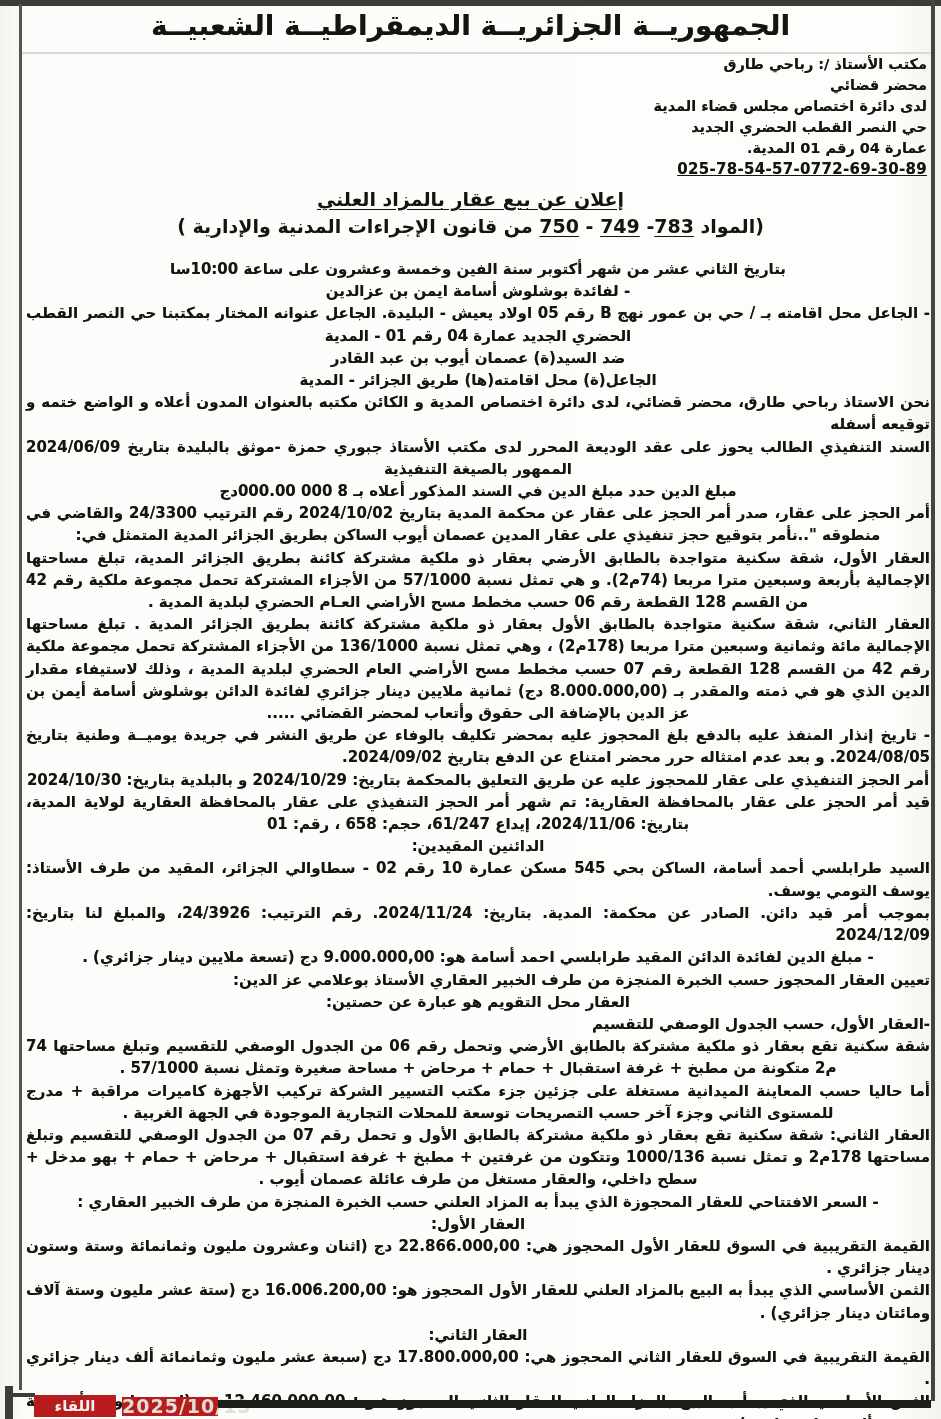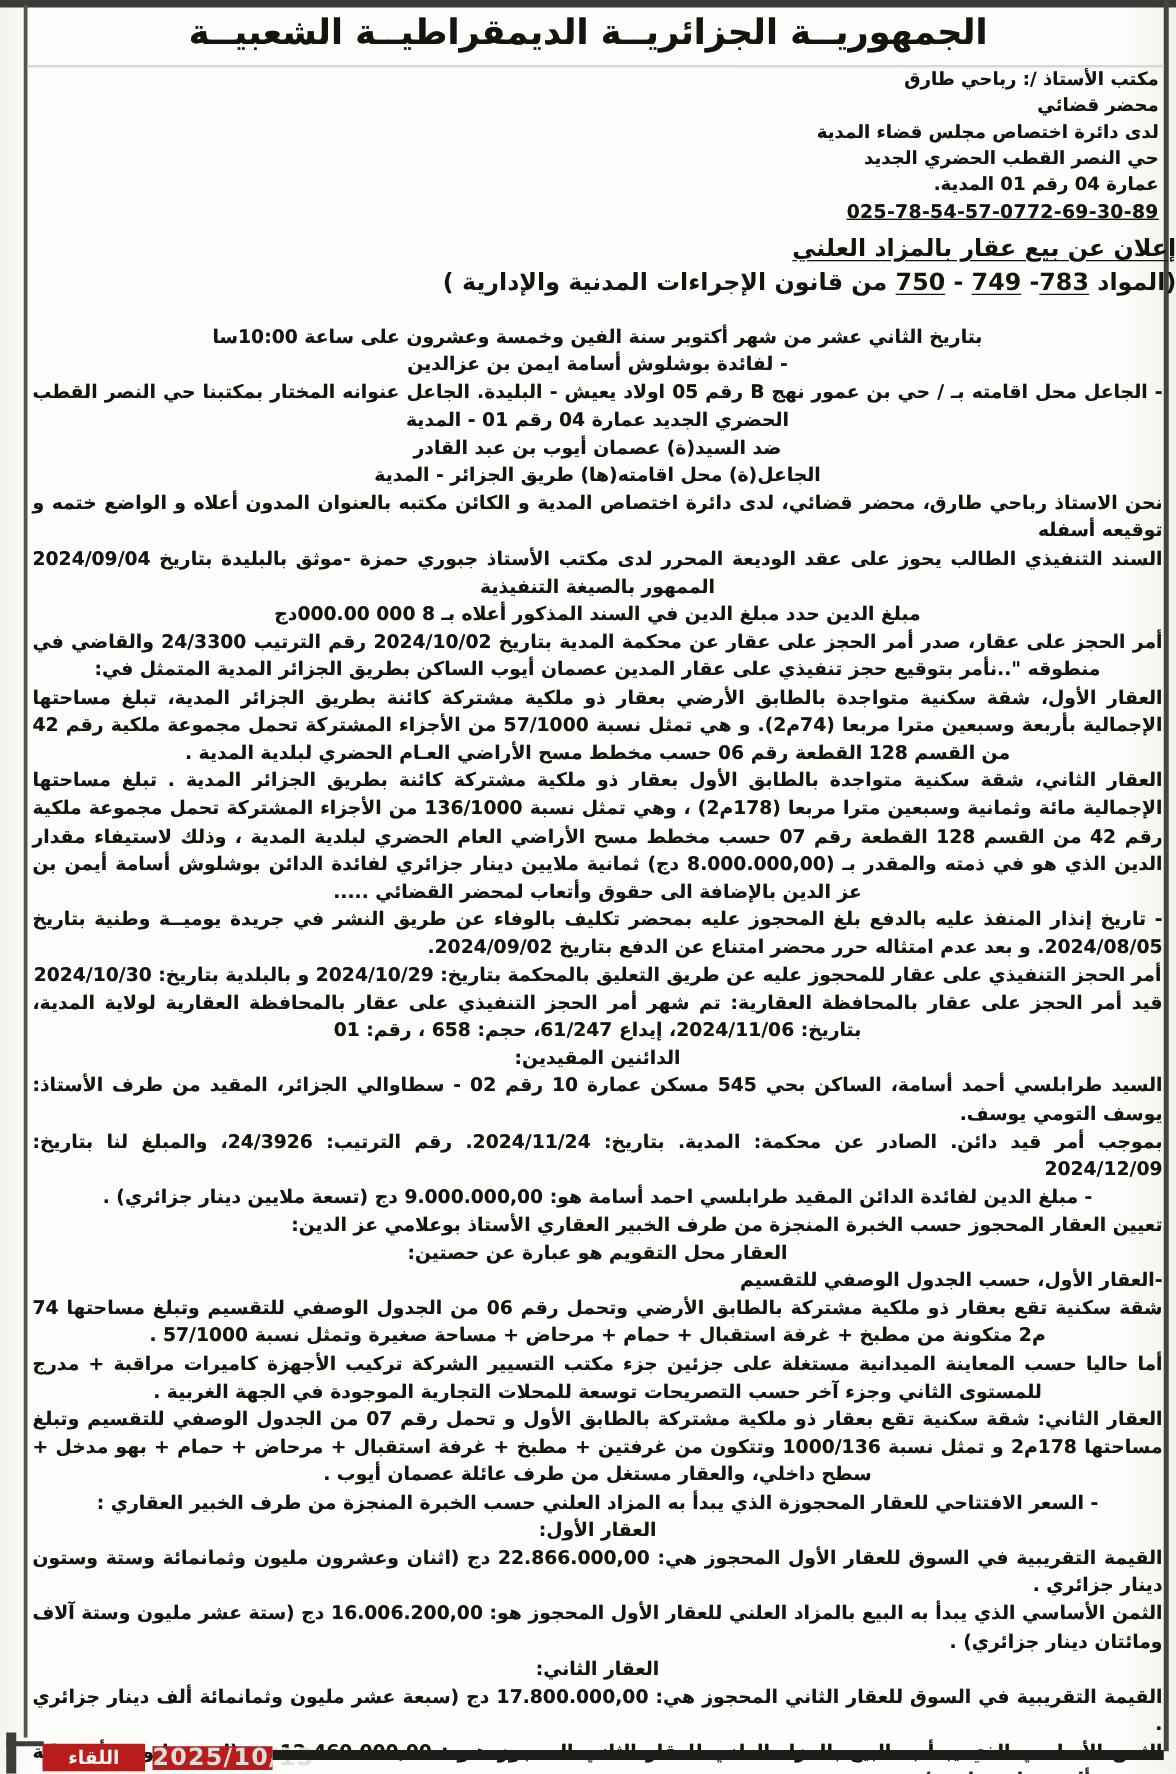--- a/index.html
+++ b/index.html
@@ -16,21 +16,21 @@
   .title-rule{position:absolute;left:22px;top:52px;width:909px;height:2px;background:#d7d9d4;}
   .republic{
     position:absolute;left:0;top:9px;width:100%;text-align:center;
     font-size:28px;letter-spacing:.5px;text-shadow:0 0 .5px rgba(0,0,0,.6);
   }
   .office{
     position:absolute;top:54px;right:14px;text-align:right;
     font-size:14.5px;line-height:21px;text-shadow:0 0 .4px rgba(0,0,0,.5);
   }
   .office .phone{direction:ltr;unicode-bidi:embed;font-size:15px;letter-spacing:.3px;text-decoration:underline;}
-  .notice-title{position:absolute;left:0;top:186px;width:100%;line-height:27px;}
+  .notice-title{position:absolute;left:0;top:186px;width:100%;text-align:center;line-height:27px;}
   .nt1{font-size:19px;text-decoration:underline;text-underline-offset:3px;}
   .nt2{font-size:19px;}
   .nt2 .u{text-decoration:underline;text-underline-offset:3px;}
   .body-text{
     position:absolute;top:258px;right:11px;left:26px;
     font-size:15px;line-height:22.2px;text-shadow:0 0 .4px rgba(0,0,0,.45);
   }
   .body-text p{margin:0;}
   .r{text-align:center;}
   .c{text-align:right;}
@@ -72,21 +72,21 @@
     <div class="nt2"><span>(المواد </span><span class="u">783</span><span>- </span><span class="u">749</span><span> - </span><span class="u">750</span><span> من قانون الإجراءات المدنية والإدارية )</span></div>
   </div>
 
   <div class="body-text">
     <p class="r">بتاريخ الثاني عشر من شهر أكتوبر سنة الفين وخمسة وعشرون على ساعة 10:00سا</p>
     <p class="r">- لفائدة بوشلوش أسامة ايمن بن عزالدين</p>
     <p class="j">- الجاعل محل اقامته بـ / حي بن عمور نهج B رقم 05 اولاد يعيش - البليدة. الجاعل عنوانه المختار بمكتبنا حي النصر القطب الحضري الجديد عمارة 04 رقم 01 - المدية</p>
     <p class="r">ضد السيد(ة) عصمان أيوب بن عبد القادر</p>
     <p class="r">الجاعل(ة) محل اقامته(ها) طريق الجزائر - المدية</p>
     <p class="jr">نحن الاستاذ رباحي طارق، محضر قضائي، لدى دائرة اختصاص المدية و الكائن مكتبه بالعنوان المدون أعلاه و الواضع ختمه و توقيعه أسفله</p>
-    <p class="j">السند التنفيذي الطالب يحوز على عقد الوديعة المحرر لدى مكتب الأستاذ جبوري حمزة -موثق بالبليدة بتاريخ 2024/09/04 الممهور بالصيغة التنفيذية</p>
+    <p class="j">السند التنفيذي الطالب يحوز على عقد الوديعة المحرر لدى مكتب الأستاذ جبوري حمزة -موثق بالبليدة بتاريخ 2024/06/09 الممهور بالصيغة التنفيذية</p>
     <p class="r">مبلغ الدين حدد مبلغ الدين في السند المذكور أعلاه بـ 8 000 000.00دج</p>
     <p class="j">أمر الحجز على عقار، صدر أمر الحجز على عقار عن محكمة المدية بتاريخ 2024/10/02 رقم الترتيب 24/3300 والقاضي في منطوقه "..نأمر بتوقيع حجز تنفيذي على عقار المدين عصمان أيوب الساكن بطريق الجزائر المدية المتمثل في:</p>
     <p class="j">العقار الأول، شقة سكنية متواجدة بالطابق الأرضي بعقار ذو ملكية مشتركة كائنة بطريق الجزائر المدية، تبلغ مساحتها الإجمالية بأربعة وسبعين مترا مربعا (74م2). و هي تمثل نسبة 57/1000 من الأجزاء المشتركة تحمل مجموعة ملكية رقم 42 من القسم 128 القطعة رقم 06 حسب مخطط مسح الأراضي العـام الحضري لبلدية المدية .</p>
     <p class="j">العقار الثاني، شقة سكنية متواجدة بالطابق الأول بعقار ذو ملكية مشتركة كائنة بطريق الجزائر المدية . تبلغ مساحتها الإجمالية مائة وثمانية وسبعين مترا مربعا (178م2) ، وهي تمثل نسبة 136/1000 من الأجزاء المشتركة تحمل مجموعة ملكية رقم 42 من القسم 128 القطعة رقم 07 حسب مخطط مسح الأراضي العام الحضري لبلدية المدية ، وذلك لاستيفاء مقدار الدين الذي هو في ذمته والمقدر بـ (8.000.000,00 دج) ثمانية ملايين دينار جزائري لفائدة الدائن بوشلوش أسامة أيمن بن عز الدين بالإضافة الى حقوق وأتعاب لمحضر القضائي .....</p>
     <p class="jr">- تاريخ إنذار المنفذ عليه بالدفع بلغ المحجوز عليه بمحضر تكليف بالوفاء عن طريق النشر في جريدة يوميــة وطنية بتاريخ 2024/08/05. و بعد عدم امتثاله حرر محضر امتناع عن الدفع بتاريخ 2024/09/02.</p>
     <p class="r">أمر الحجز التنفيذي على عقار للمحجوز عليه عن طريق التعليق بالمحكمة بتاريخ: 2024/10/29 و بالبلدية بتاريخ: 2024/10/30</p>
     <p class="j">قيد أمر الحجز على عقار بالمحافظة العقارية: تم شهر أمر الحجز التنفيذي على عقار بالمحافظة العقارية لولاية المدية، بتاريخ: 2024/11/06، إيداع 61/247، حجم: 658 ، رقم: 01</p>
     <p class="r">الدائنين المقيدين:</p>
     <p class="jr">السيد طرابلسي أحمد أسامة، الساكن بحي 545 مسكن عمارة 10 رقم 02 - سطاوالي الجزائر، المقيد من طرف الأستاذ: يوسف التومي يوسف.</p>
     <p class="jr">بموجب أمر قيد دائن. الصادر عن محكمة: المدية. بتاريخ: 2024/11/24. رقم الترتيب: 24/3926، والمبلغ لنا بتاريخ: 2024/12/09</p>

